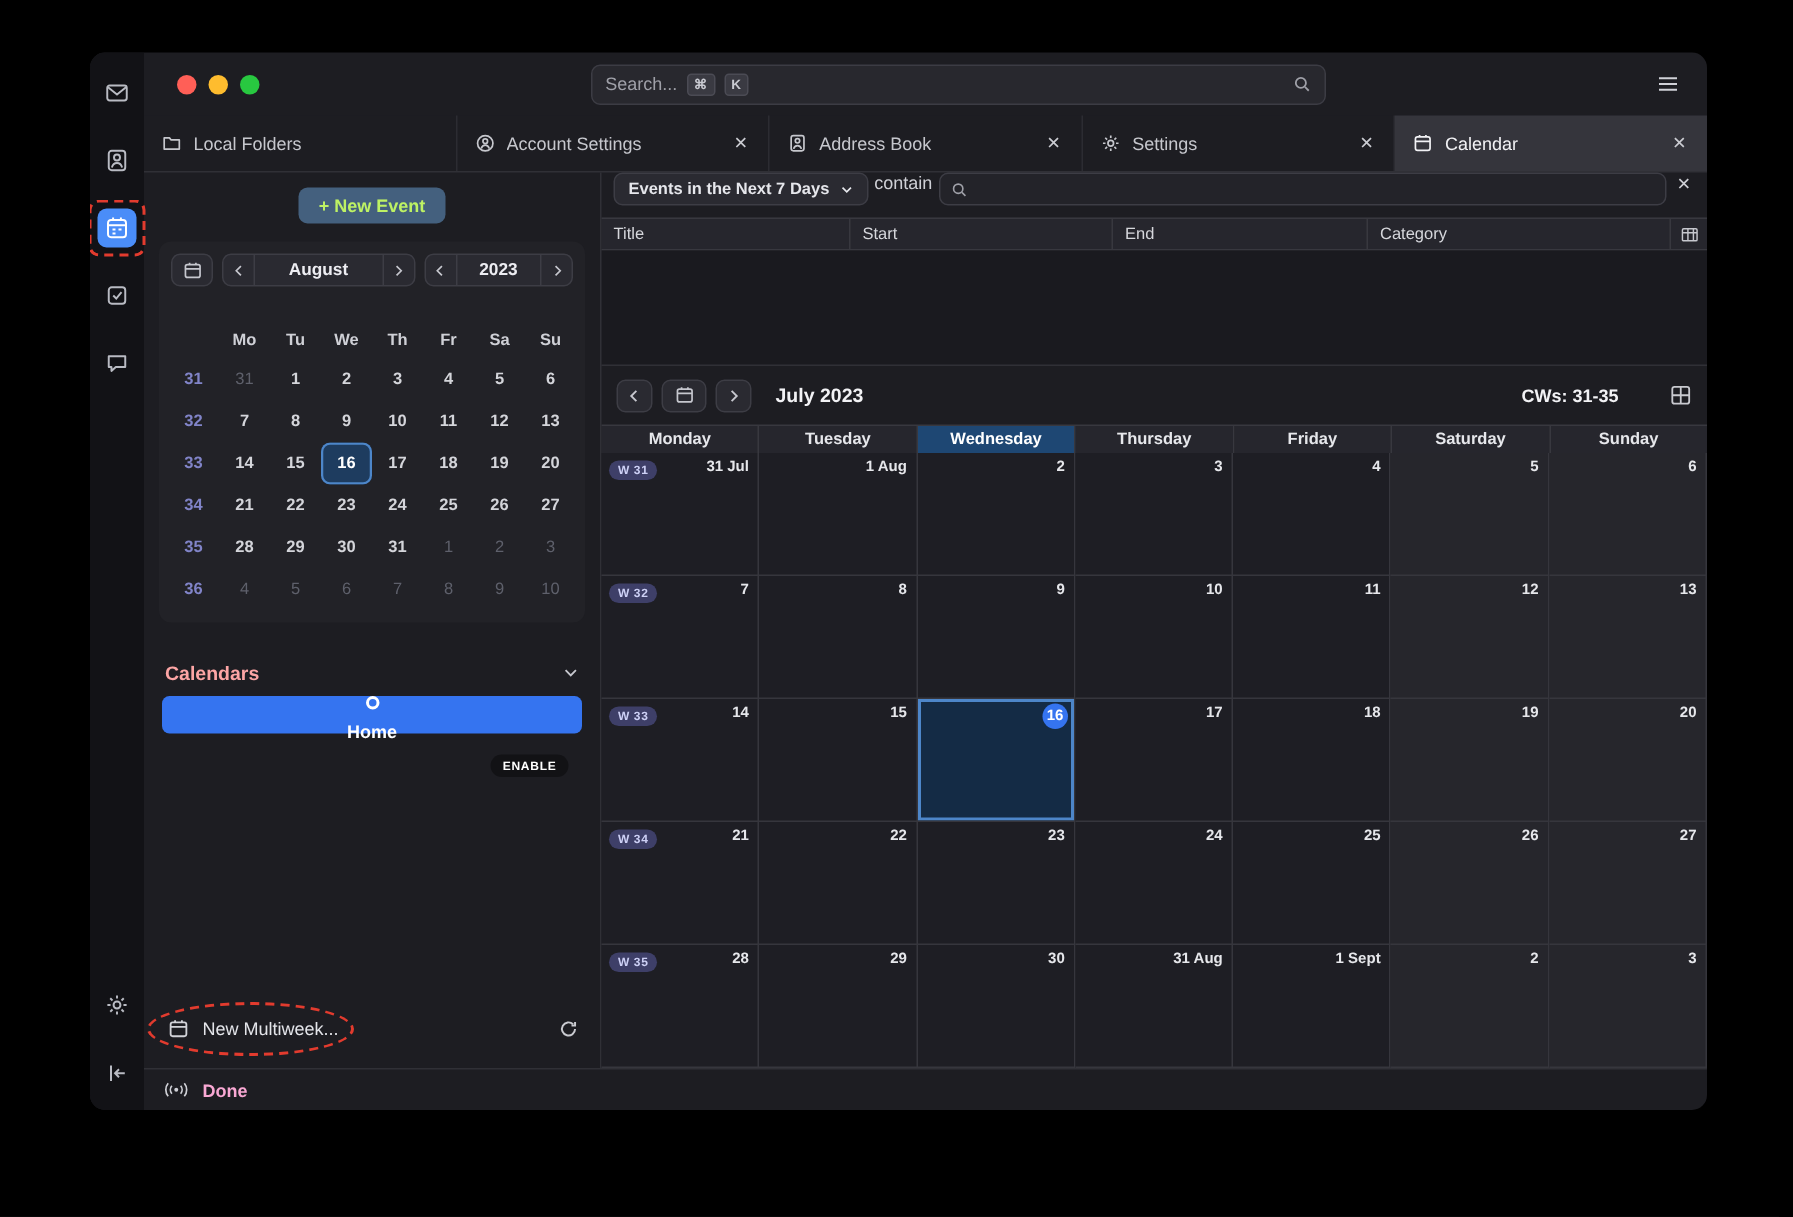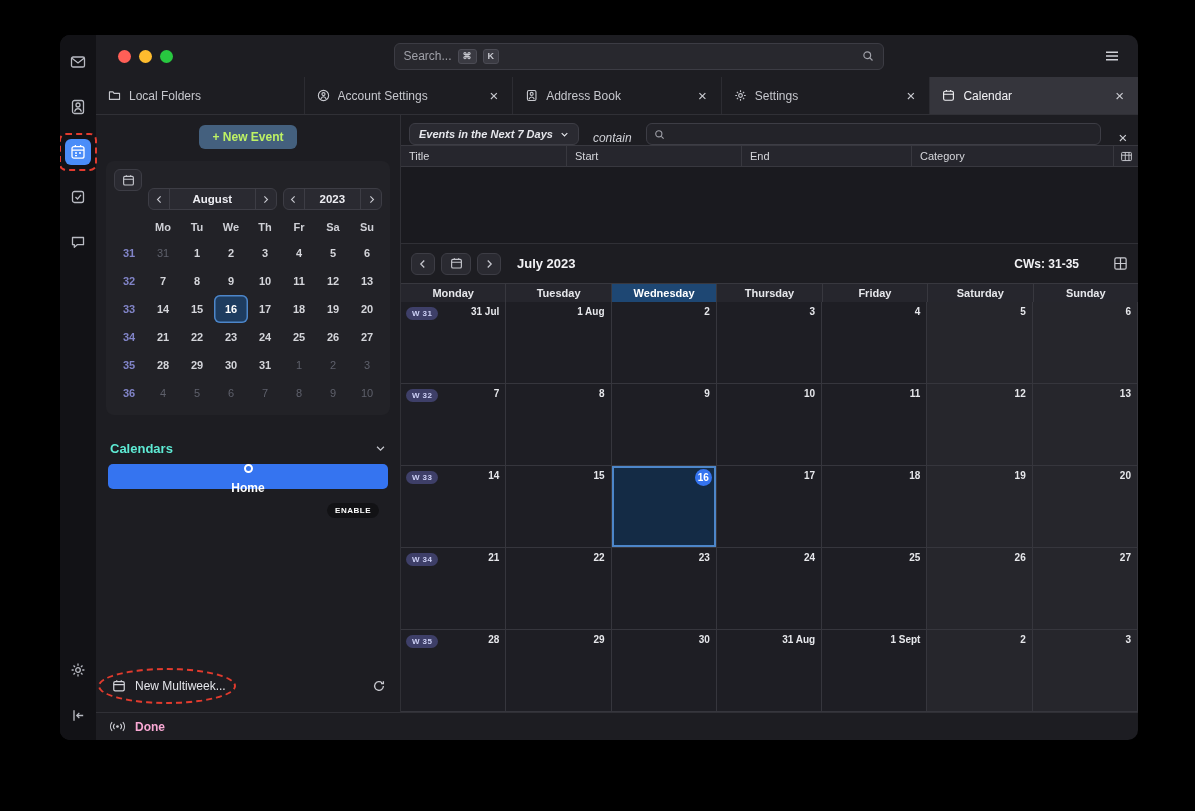--- a/index.html
+++ b/index.html
@@ -71,39 +71,39 @@
     margin:10px auto 0; padding:5px 13px; background:#44607e; color:#bef264;
     border-radius:6px; font-size:12px; font-weight:bold;
   }
   .mini-cal-panel { margin:12px 10px 0; background:#222227; border-radius:8px; padding:8px 6px 8px; }
   .mini-cal-header { display:flex; gap:6px; margin:0 2px 6px; height:22px; }
   .icon-btn {
     background:#2a2a31; border:1px solid #3d3d45; border-radius:6px; color:#c6c7ce;
     display:flex; align-items:center; justify-content:center;
   }
   .mc-btn { width:28px; height:22px; flex:none; }
-  .nav-group { display:flex; align-items:stretch; background:#2a2a31; border:1px solid #3d3d45; border-radius:6px; height:22px; overflow:hidden;margin-top:19px; }
+  .nav-group { display:flex; align-items:stretch; background:#2a2a31; border:1px solid #3d3d45; border-radius:6px; height:22px; overflow:hidden; }
   .month-group { flex:1.3; } .year-group { flex:1; }
   .nav-group .chev { width:21px; display:flex; align-items:center; justify-content:center; color:#c6c7ce; }
   .nav-group .chev:first-child { border-right:1px solid #3d3d45; }
   .nav-group .chev:last-child { border-left:1px solid #3d3d45; }
   .nav-group .lbl { flex:1; display:flex; align-items:center; justify-content:center; font-size:11.5px; font-weight:bold; color:#ededf2; }
   .mini-grid { display:grid; grid-template-columns:34px repeat(7, 34px); justify-content:center;margin-top:24px; }
   .mini-cell { height:28px; display:flex; align-items:center; justify-content:center; font-size:11px; }
   .mini-cell.corner, .mini-cell.dow { height:24px; }
   .mini-cell.dow { font-weight:bold; color:#cfd0d6; }
   .mini-cell.wnum { font-weight:bold; color:#8184c8; }
   .mini-cell.mday { color:#d4d5da; font-weight:bold; }
   .mini-cell.mday.dim { color:#5e606b; font-weight:normal; }
   .mini-cell.mday.sel {
     background:#1e3c5f; box-shadow:inset 0 0 0 1.5px #4d86c9; border-radius:6px; color:#fff;
   }
   .cal-section-header {
     margin:26px 14px 6px; display:flex; align-items:center; justify-content:space-between;
-    font-size:13px; font-weight:bold; color:#5eead4;gap:36px;
+    font-size:13px; font-weight:bold; color:#fca5a5;gap:36px;
   }
   .cal-section-header .chev-btn { color:#c6c7ce; display:flex; }
   .cal-item {
     margin:2px 12px; height:25px; background:#3574f0; border-radius:5px;
     display:flex; align-items:center; gap:8px; padding:0 9px; color:#fff;
     font-size:12px; font-weight:bold;flex-direction:column;
   }
   .cal-dot { width:9px; height:9px; border-radius:50%; border:2px solid #ffffff; flex:none; }
   .cal-badge {
     margin-left:auto; background:rgba(0,0,0,0.38); border-radius:9px;
@@ -116,21 +116,21 @@
   .new-cal-row .cal-glyph { display:flex; color:#d2d3d9; }
   .ellipse-annotation {
     position:absolute; left:2px; top:50%; transform:translateY(-50%);
     width:138px; height:36px; border:2.5px dashed #e23b2e; border-radius:50%;
     pointer-events:none;
   }
   .refresh-btn { margin-left:auto; color:#c9cad0; display:flex; }
 
   
   .right-panel { flex:1; min-width:0; display:flex; flex-direction:column; }
-  .filter-bar { height:30px; flex:none; display:flex; align-items:flex-end; gap:14px; padding:0 8px;font-style:italic; }
+  .filter-bar { height:30px; flex:none; display:flex; align-items:flex-start; gap:4px; padding:0 8px; }
   .filter-dropdown {
     height:22px; background:#2a2a31; border:1px solid #3d3d45; border-radius:6px;
     display:flex; align-items:center; gap:7px; padding:0 9px;
     font-size:11px; font-weight:bold; color:#e6e7ec; flex:none;
   }
   .contain-label { font-size:12px; color:#cfd0d6; flex:none; }
   .search-input {
     flex:1; height:22px; background:#232329; border:1px solid #3d3d45; border-radius:6px;
     display:flex; align-items:center; gap:6px; padding:0 7px; color:#9fa0a8;
   }

